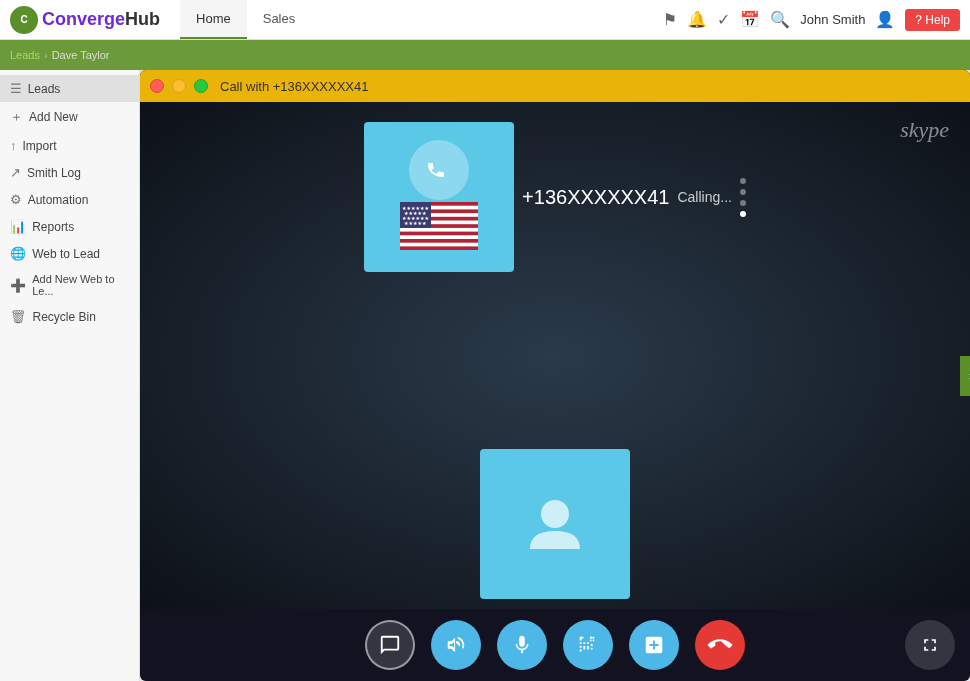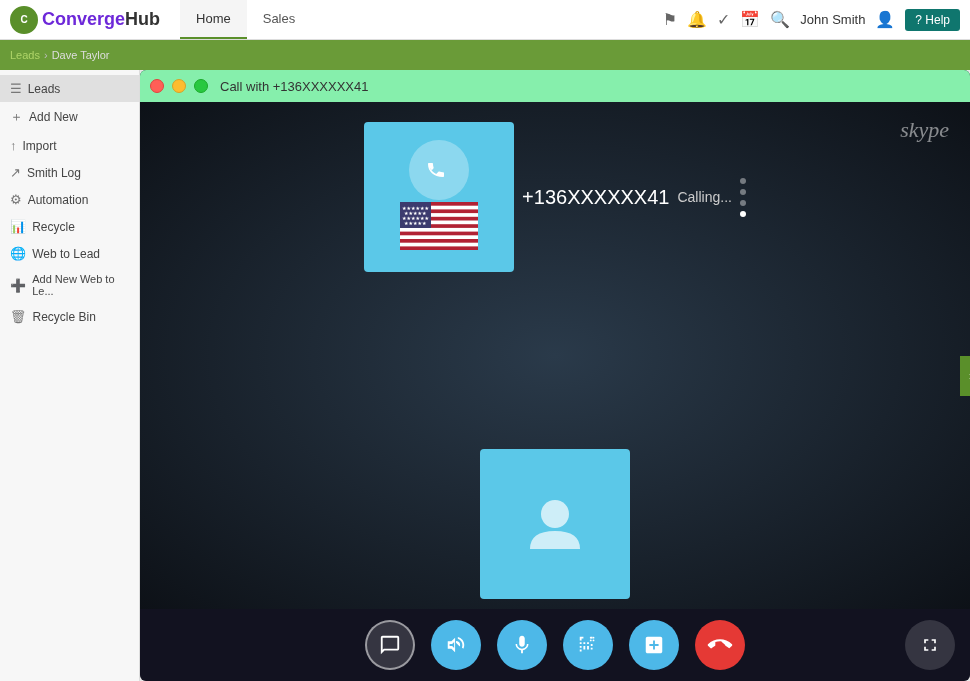--- a/index.html
+++ b/index.html
@@ -70,21 +70,21 @@
       font-size: 16px;
       color: #666;
       cursor: pointer;
     }
     .user-name {
       font-size: 13px;
       color: #333;
       cursor: pointer;
     }
     .help-btn {
-      background: #0f766e;
+      background: #ef4444;
       color: white;
       border: none;
       padding: 4px 10px;
       border-radius: 3px;
       font-size: 12px;
       cursor: pointer;
     }
 
     
     .secondary-nav {
@@ -155,21 +155,21 @@
       background: #1a1a2e;
       border-radius: 6px;
       display: flex;
       flex-direction: column;
       overflow: hidden;
     }
 
     
     .window-titlebar {
       height: 32px;
-      background: #86efac;
+      background: #eab308;
       display: flex;
       align-items: center;
       padding: 0 10px;
       gap: 8px;
       flex-shrink: 0;
     }
     .window-btn {
       width: 14px;
       height: 14px;
       border-radius: 50%;
@@ -371,21 +371,21 @@
     <div class="sidebar-item">
       <span class="si-icon">↗</span>
       <span>Smith Log</span>
     </div>
     <div class="sidebar-item">
       <span class="si-icon">⚙</span>
       <span>Automation</span>
     </div>
     <div class="sidebar-item">
       <span class="si-icon">📊</span>
-      <span>Recycle</span>
+      <span>Reports</span>
     </div>
     <div class="sidebar-item">
       <span class="si-icon">🌐</span>
       <span>Web to Lead</span>
     </div>
     <div class="sidebar-item">
       <span class="si-icon">➕</span>
       <span style="font-size:11px">Add New Web to Le...</span>
     </div>
 

